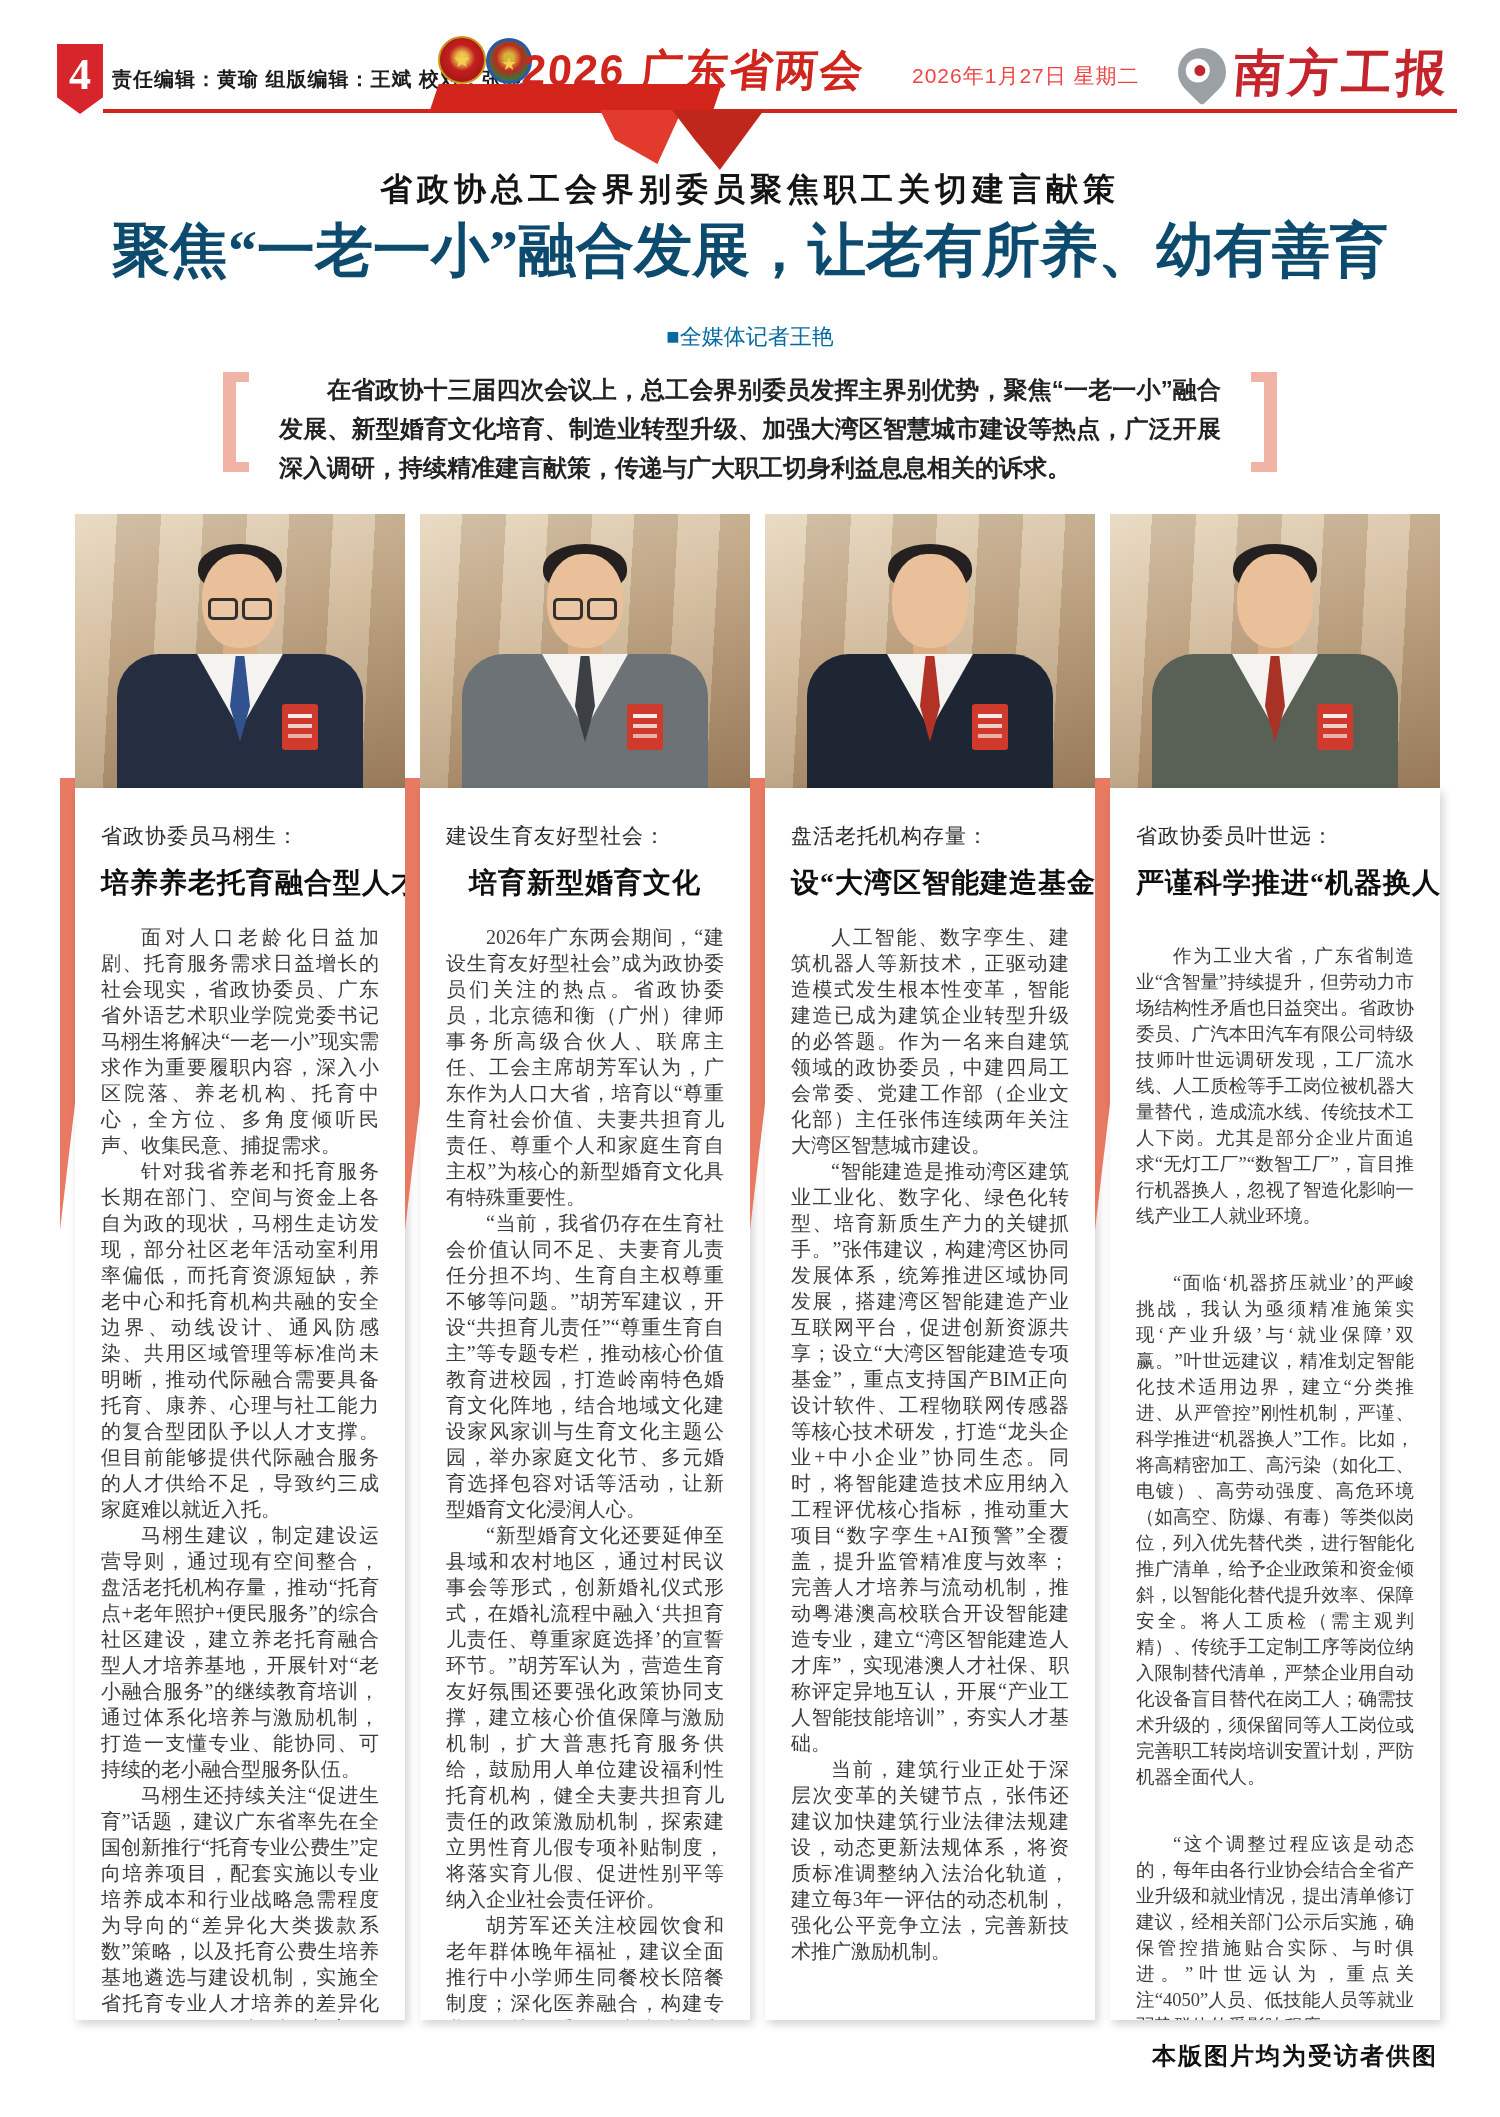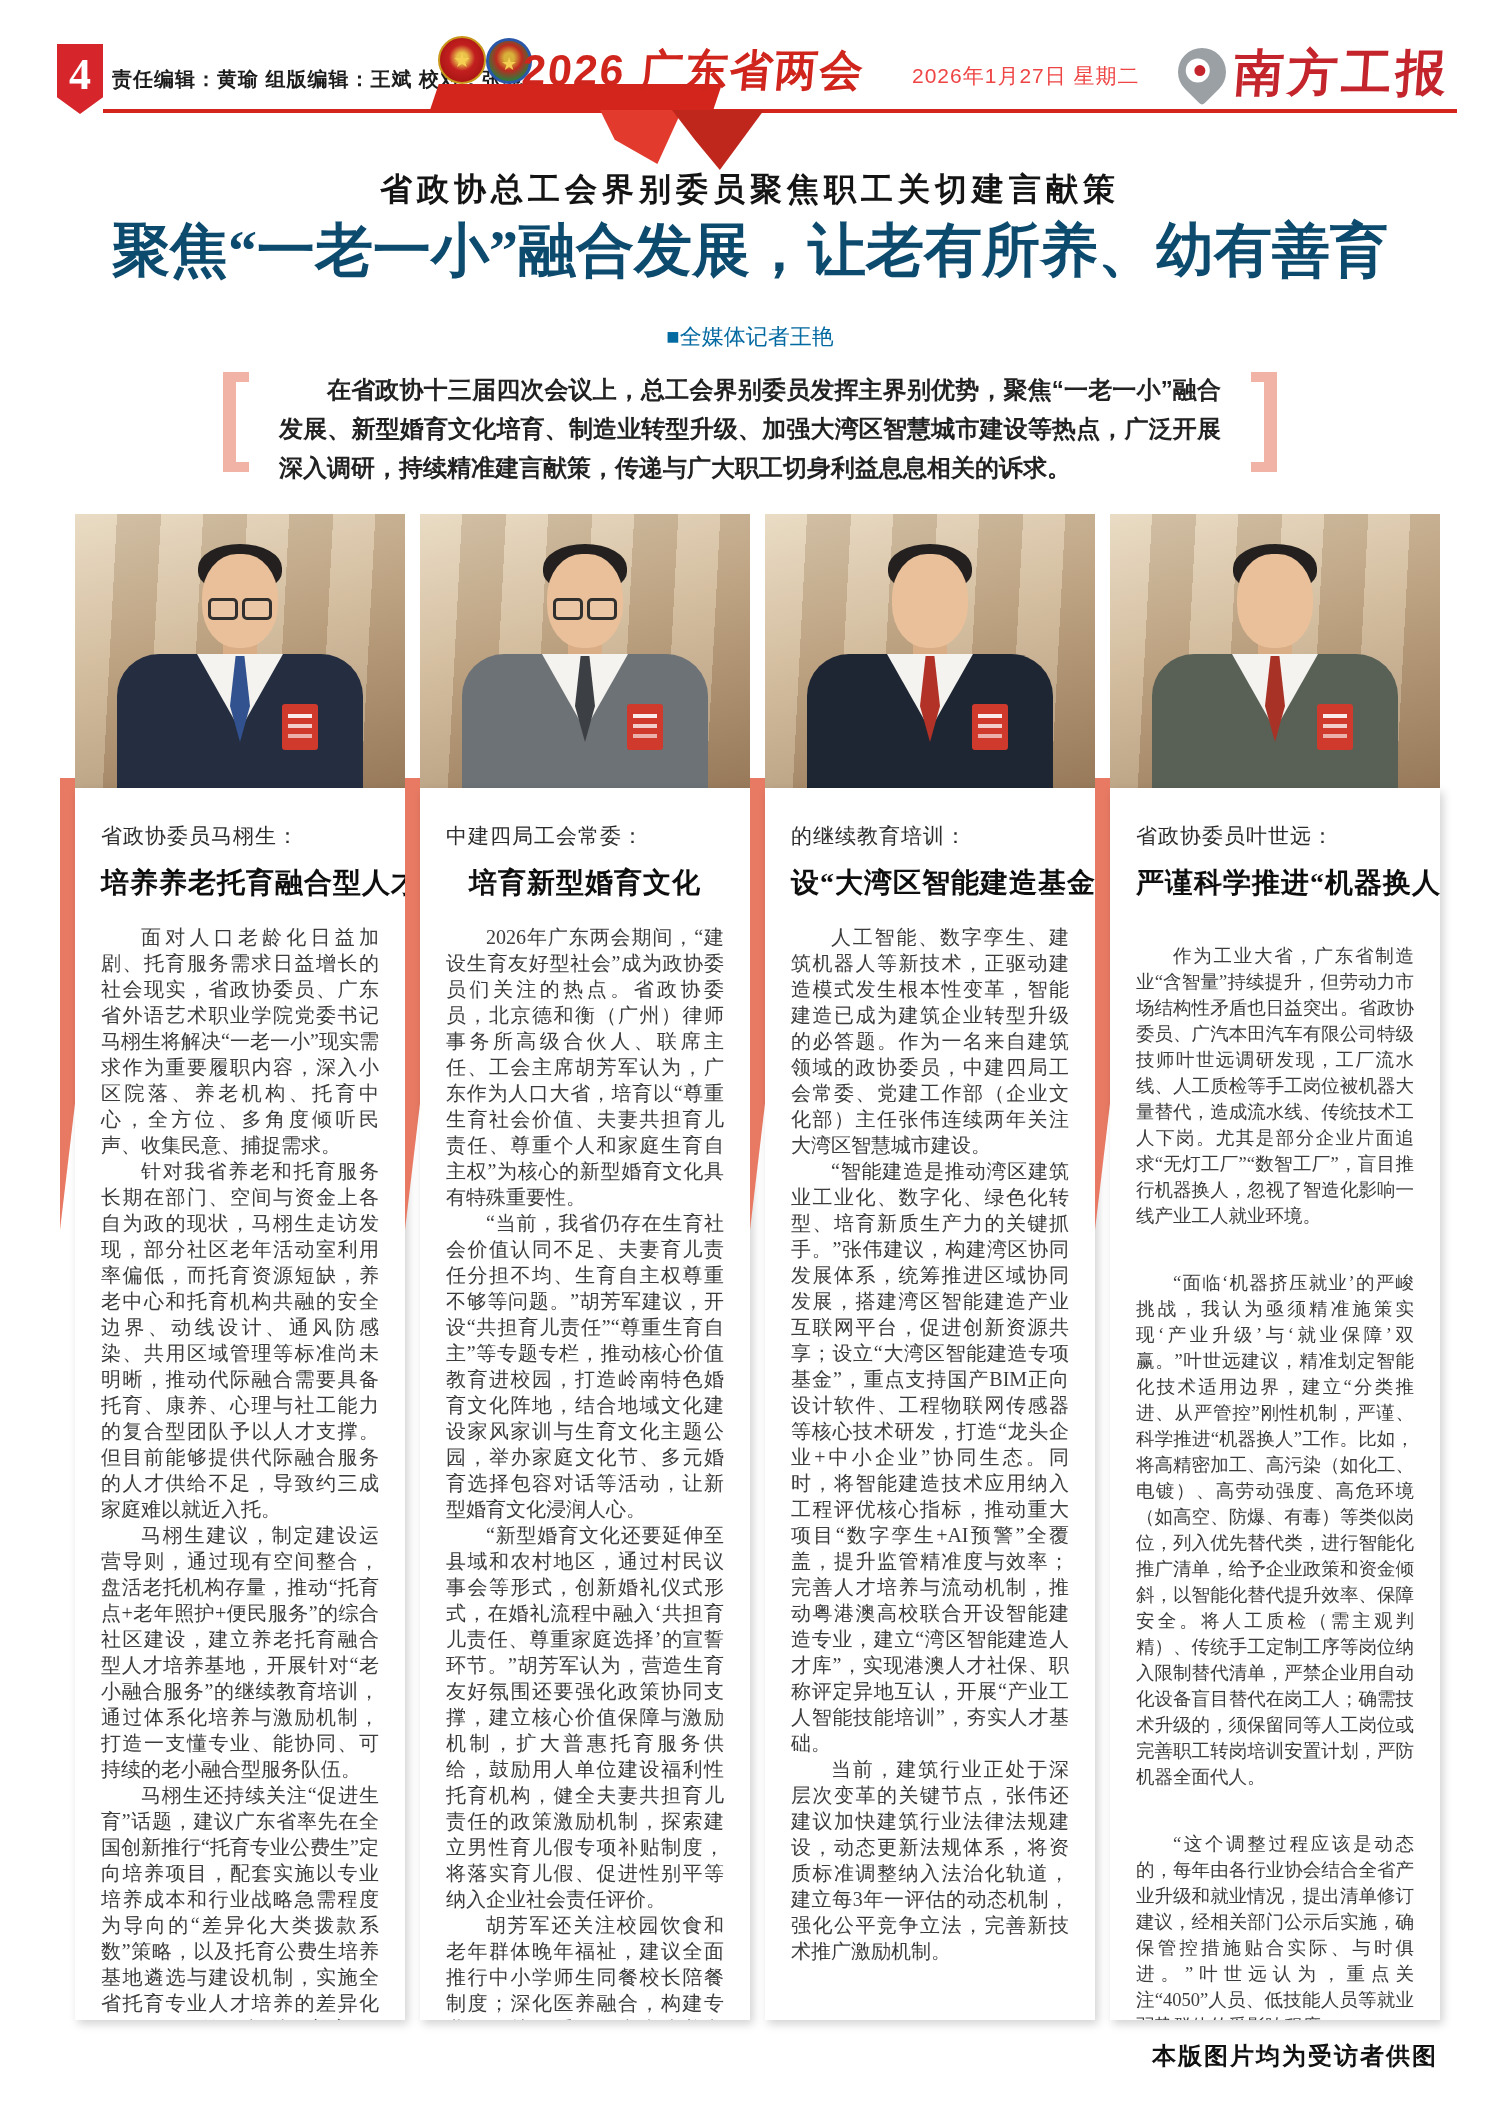--- a/index.html
+++ b/index.html
@@ -186,35 +186,35 @@
           <p>针对我省养老和托育服务长期在部门、空间与资金上各自为政的现状，马栩生走访发现，部分社区老年活动室利用率偏低，而托育资源短缺，养老中心和托育机构共融的安全边界、动线设计、通风防感染、共用区域管理等标准尚未明晰，推动代际融合需要具备托育、康养、心理与社工能力的复合型团队予以人才支撑。但目前能够提供代际融合服务的人才供给不足，导致约三成家庭难以就近入托。</p>
           <p>马栩生建议，制定建设运营导则，通过现有空间整合，盘活老托机构存量，推动“托育点+老年照护+便民服务”的综合社区建设，建立养老托育融合型人才培养基地，开展针对“老小融合服务”的继续教育培训，通过体系化培养与激励机制，打造一支懂专业、能协同、可持续的老小融合型服务队伍。</p>
           <p>马栩生还持续关注“促进生育”话题，建议广东省率先在全国创新推行“托育专业公费生”定向培养项目，配套实施以专业培养成本和行业战略急需程度为导向的“差异化大类拨款系数”策略，以及托育公费生培养基地遴选与建设机制，实施全省托育专业人才培养的差异化拨款激励政策，为“幼有善育”提供坚实的人才保障。</p>
         </div>
       </article>
     </div>
 
     <div class="col c2">
       <div class="ribbon"></div>
       <article class="card">
-        <div class="member">中建四局工会常委：</div>
+        <div class="member">建设生育友好型社会：</div>
         <h2>培育新型婚育文化</h2>
         <div class="body">
           <p>2026年广东两会期间，“建设生育友好型社会”成为政协委员们关注的热点。省政协委员，北京德和衡（广州）律师事务所高级合伙人、联席主任、工会主席胡芳军认为，广东作为人口大省，培育以“尊重生育社会价值、夫妻共担育儿责任、尊重个人和家庭生育自主权”为核心的新型婚育文化具有特殊重要性。</p>
           <p>“当前，我省仍存在生育社会价值认同不足、夫妻育儿责任分担不均、生育自主权尊重不够等问题。”胡芳军建议，开设“共担育儿责任”“尊重生育自主”等专题专栏，推动核心价值教育进校园，打造岭南特色婚育文化阵地，结合地域文化建设家风家训与生育文化主题公园，举办家庭文化节、多元婚育选择包容对话等活动，让新型婚育文化浸润人心。</p>
           <p>“新型婚育文化还要延伸至县域和农村地区，通过村民议事会等形式，创新婚礼仪式形式，在婚礼流程中融入‘共担育儿责任、尊重家庭选择’的宣誓环节。”胡芳军认为，营造生育友好氛围还要强化政策协同支撑，建立核心价值保障与激励机制，扩大普惠托育服务供给，鼓励用人单位建设福利性托育机构，健全夫妻共担育儿责任的政策激励机制，探索建立男性育儿假专项补贴制度，将落实育儿假、促进性别平等纳入企业社会责任评价。</p>
           <p>胡芳军还关注校园饮食和老年群体晚年福祉，建议全面推行中小学师生同餐校长陪餐制度；深化医养融合，构建专业化照护体系推动广东省养老院提质增效，筑牢“一老一小”健康保障防线。</p>
         </div>
       </article>
     </div>
 
     <div class="col c3">
       <div class="ribbon"></div>
       <article class="card">
-        <div class="member">的继续教育培训：</div>
+        <div class="member">盘活老托机构存量：</div>
         <h2>设“大湾区智能建造基金”</h2>
         <div class="body">
           <p>人工智能、数字孪生、建筑机器人等新技术，正驱动建造模式发生根本性变革，智能建造已成为建筑企业转型升级的必答题。作为一名来自建筑领域的政协委员，中建四局工会常委、党建工作部（企业文化部）主任张伟连续两年关注大湾区智慧城市建设。</p>
           <p>“智能建造是推动湾区建筑业工业化、数字化、绿色化转型、培育新质生产力的关键抓手。”张伟建议，构建湾区协同发展体系，统筹推进区域协同发展，搭建湾区智能建造产业互联网平台，促进创新资源共享；设立“大湾区智能建造专项基金”，重点支持国产BIM正向设计软件、工程物联网传感器等核心技术研发，打造“龙头企业+中小企业”协同生态。同时，将智能建造技术应用纳入工程评优核心指标，推动重大项目“数字孪生+AI预警”全覆盖，提升监管精准度与效率；完善人才培养与流动机制，推动粤港澳高校联合开设智能建造专业，建立“湾区智能建造人才库”，实现港澳人才社保、职称评定异地互认，开展“产业工人智能技能培训”，夯实人才基础。</p>
           <p>当前，建筑行业正处于深层次变革的关键节点，张伟还建议加快建筑行业法律法规建设，动态更新法规体系，将资质标准调整纳入法治化轨道，建立每3年一评估的动态机制，强化公平竞争立法，完善新技术推广激励机制。</p>
         </div>
       </article>
     </div>
 
     <div class="col c4">

